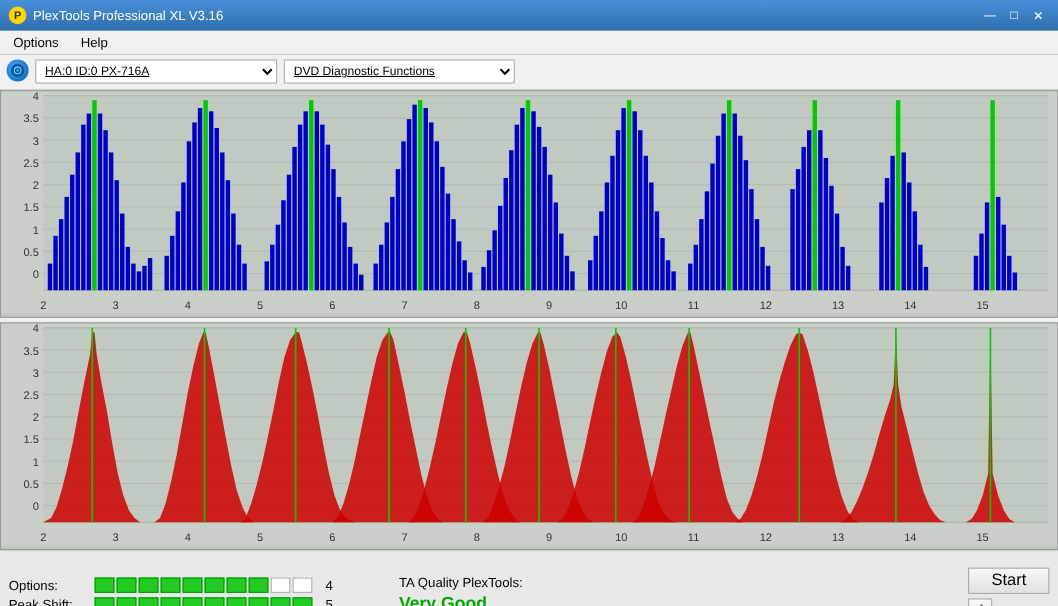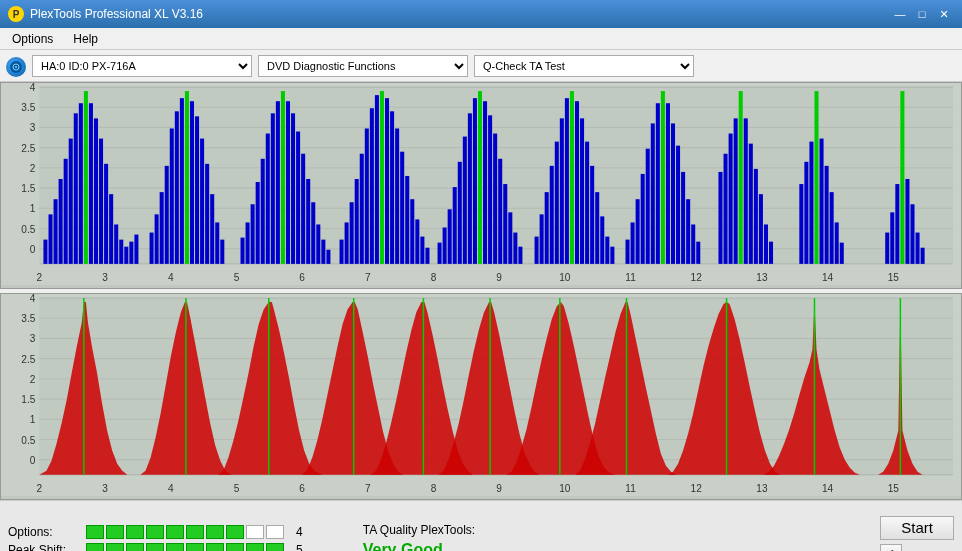--- a/index.html
+++ b/index.html
@@ -75,23 +75,24 @@
       cursor: pointer;
       font-size: 12px;
     }
 
     
     .toolbar {
       background: #f0f0f0;
       border-bottom: 1px solid #ccc;
       padding: 4px 6px;
       display: flex;
-      align-items: flex-end;
+      align-items: flex-start;
       gap: 6px;
       height: 32px;
+      text-decoration: underline;
     }
     .toolbar-icon {
       width: 20px;
       height: 20px;
       border-radius: 50%;
       background: radial-gradient(circle at 40% 40%, #4daaff, #005aa0);
       display: flex;
       align-items: center;
       justify-content: center;
       flex-shrink: 0;
@@ -256,23 +257,20 @@
       <circle cx="7" cy="7" r="6" fill="#005aa0"></circle>
       <circle cx="7" cy="7" r="3" fill="none" stroke="#88ccff" stroke-width="1"></circle>
       <circle cx="7" cy="7" r="1" fill="#88ccff"></circle>
     </svg>
   </div>
   <select class="toolbar-select toolbar-select-drive">
     <option>HA:0 ID:0  PX-716A</option>
   </select>
   <select class="toolbar-select toolbar-select-func">
     <option>DVD Diagnostic Functions</option>
-  </select>
-  <select class="toolbar-select toolbar-select-test">
-    <option>Q-Check TA Test</option>
   </select>
 </div>
 
 <div class="charts-wrapper">
 
   <div class="chart-box">
     <svg class="chart-svg" viewBox="0 0 950 200" preserveAspectRatio="none">
 
       <rect width="950" height="200" fill="#c8d0c8"></rect>
 

